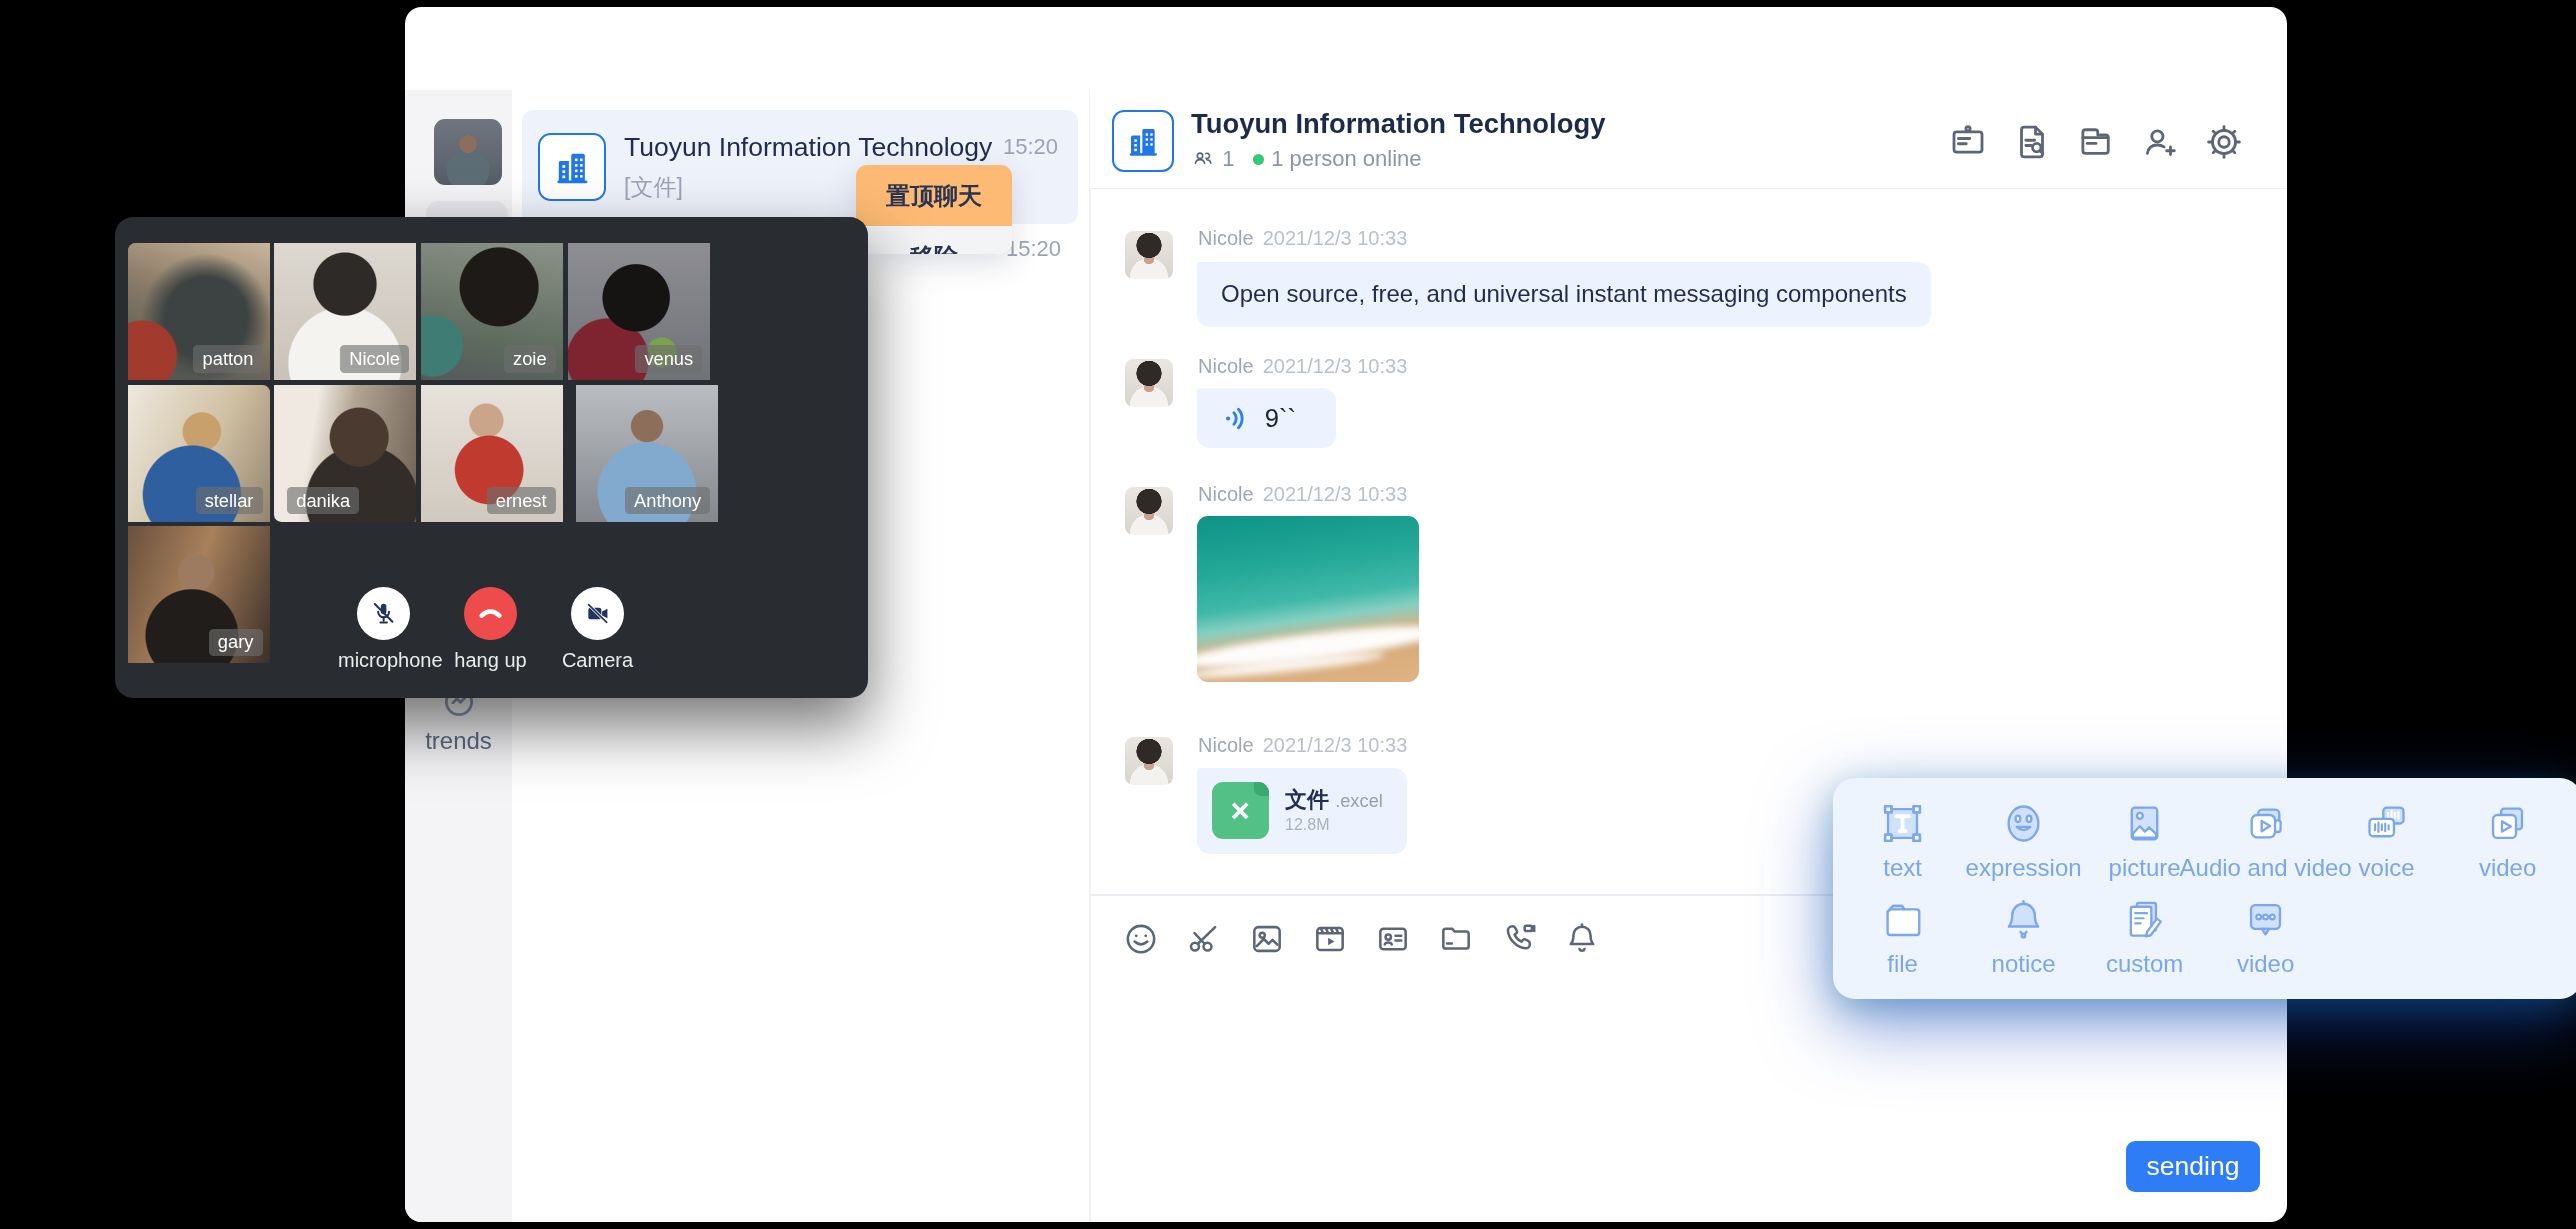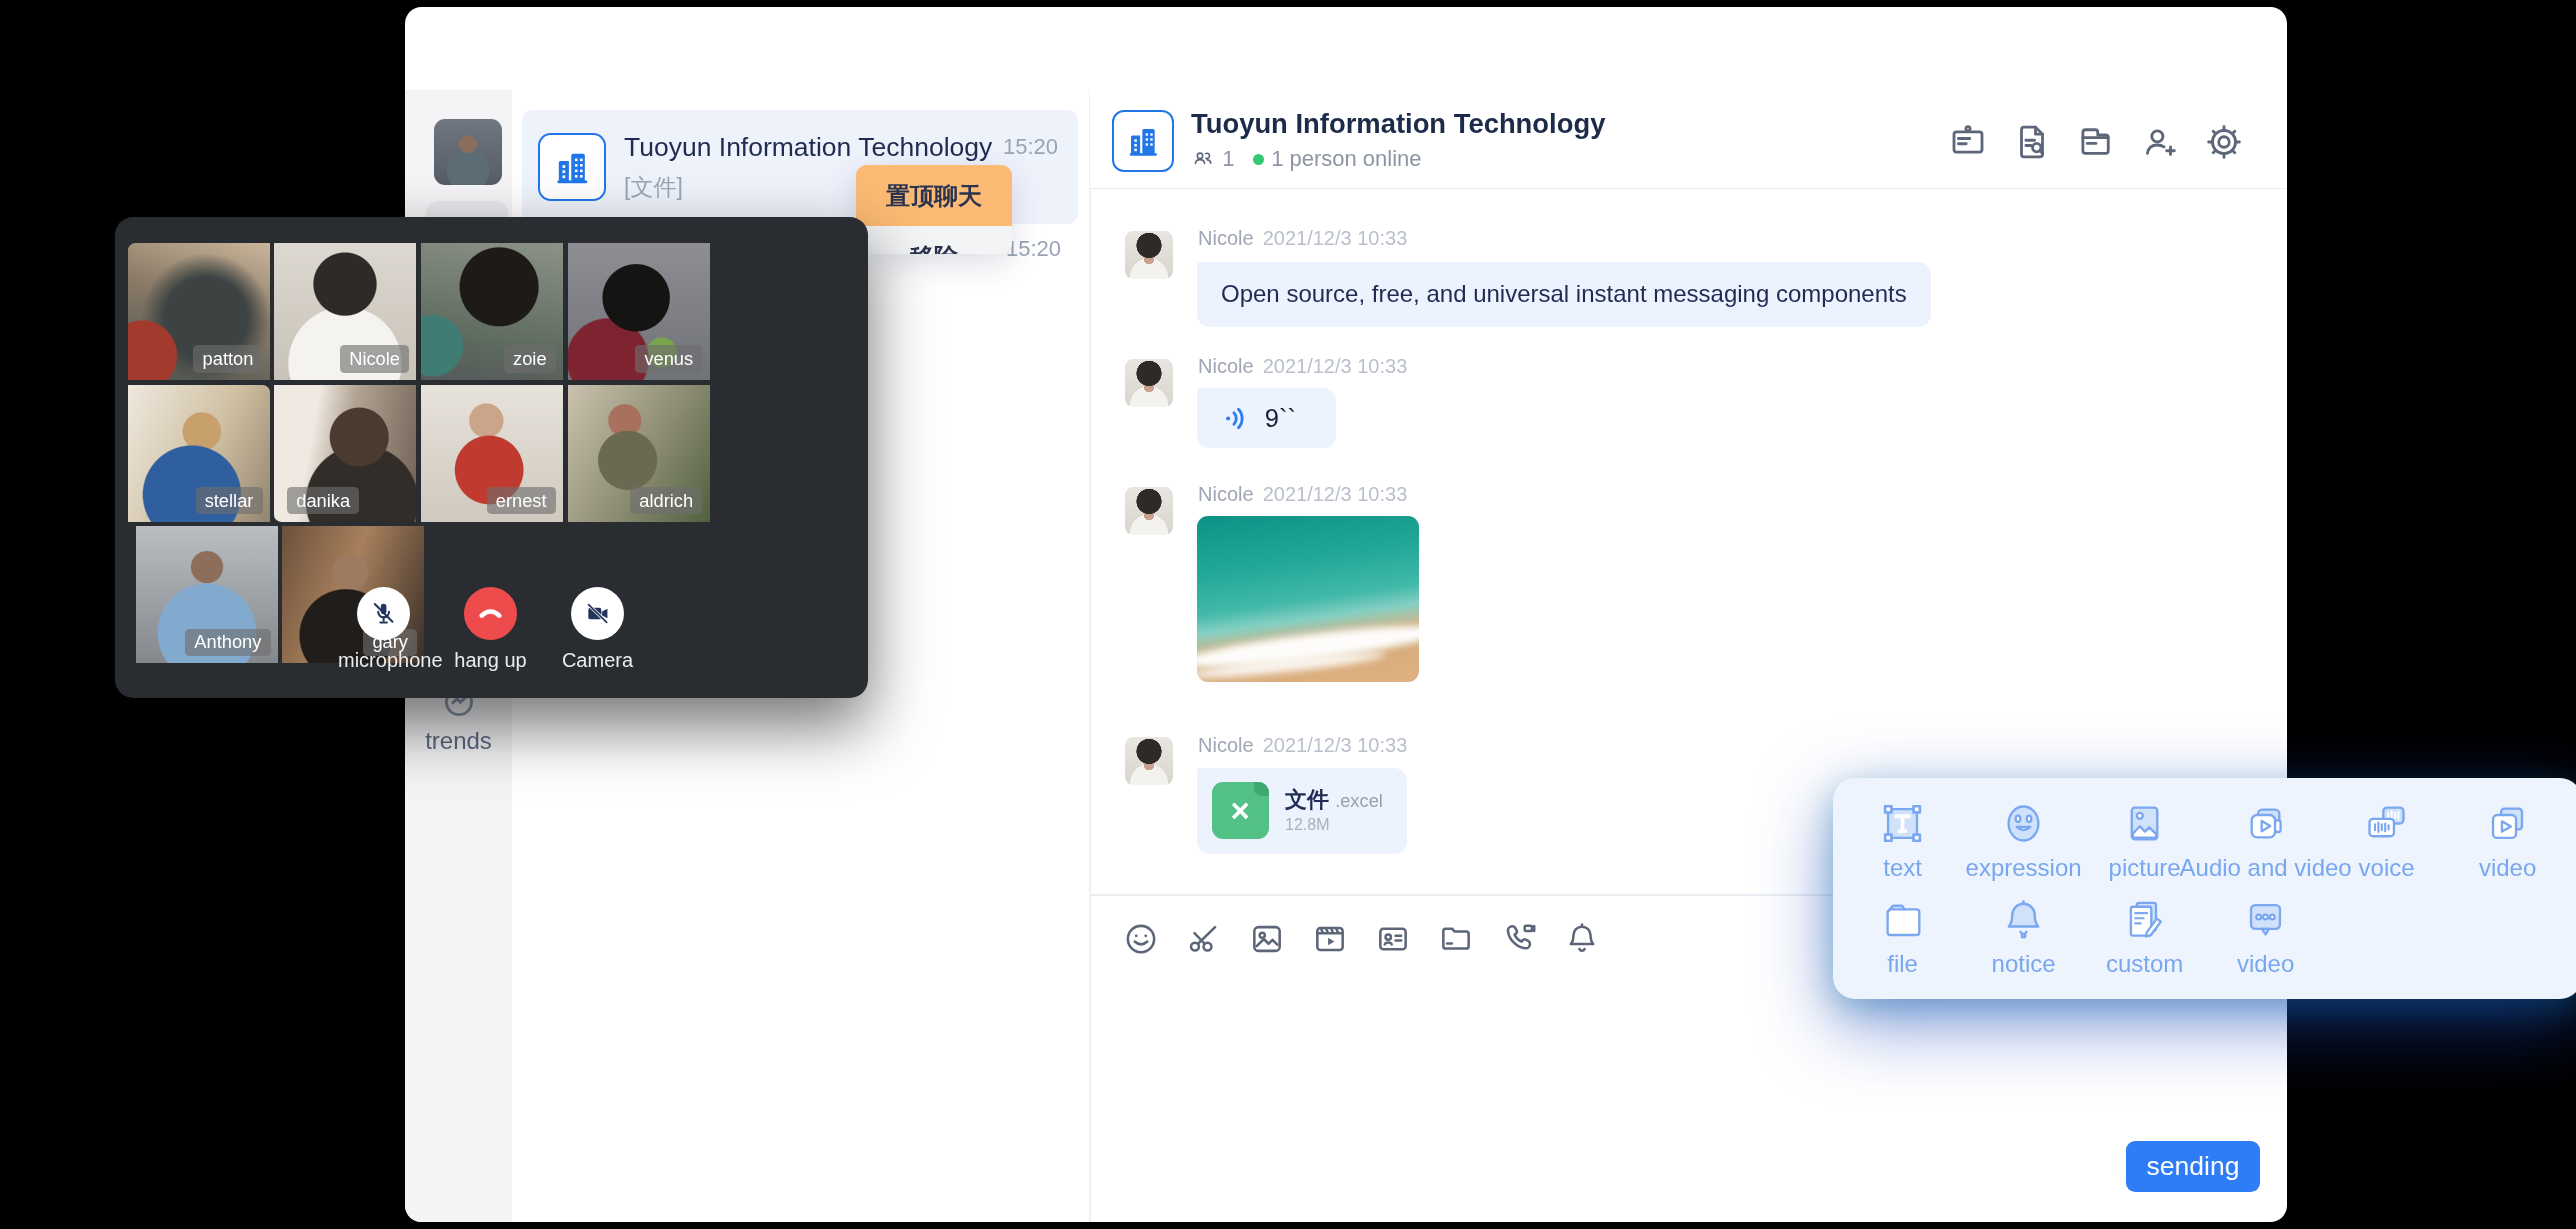--- a/index.html
+++ b/index.html
@@ -340,23 +340,20 @@
         </div>
       <div class="tile p5">
           <span class="ntag">stellar</span>
         </div>
       <div class="tile p6">
           <span class="ntag">danika</span>
         </div>
       <div class="tile p7">
           <span class="ntag">ernest</span>
         </div>
-      <div class="tile p8">
-          <span class="ntag">aldrich</span>
-        </div>
       <div class="tile p9">
           <span class="ntag">Anthony</span>
         </div>
       <div class="tile p10">
           <span class="ntag">gary</span>
         </div>
     </div>
     <div class="ctrl c-mic">
       <button class="cbtn white">
         <svg viewBox="0 0 24 24" style="width:29px;height:29px">

